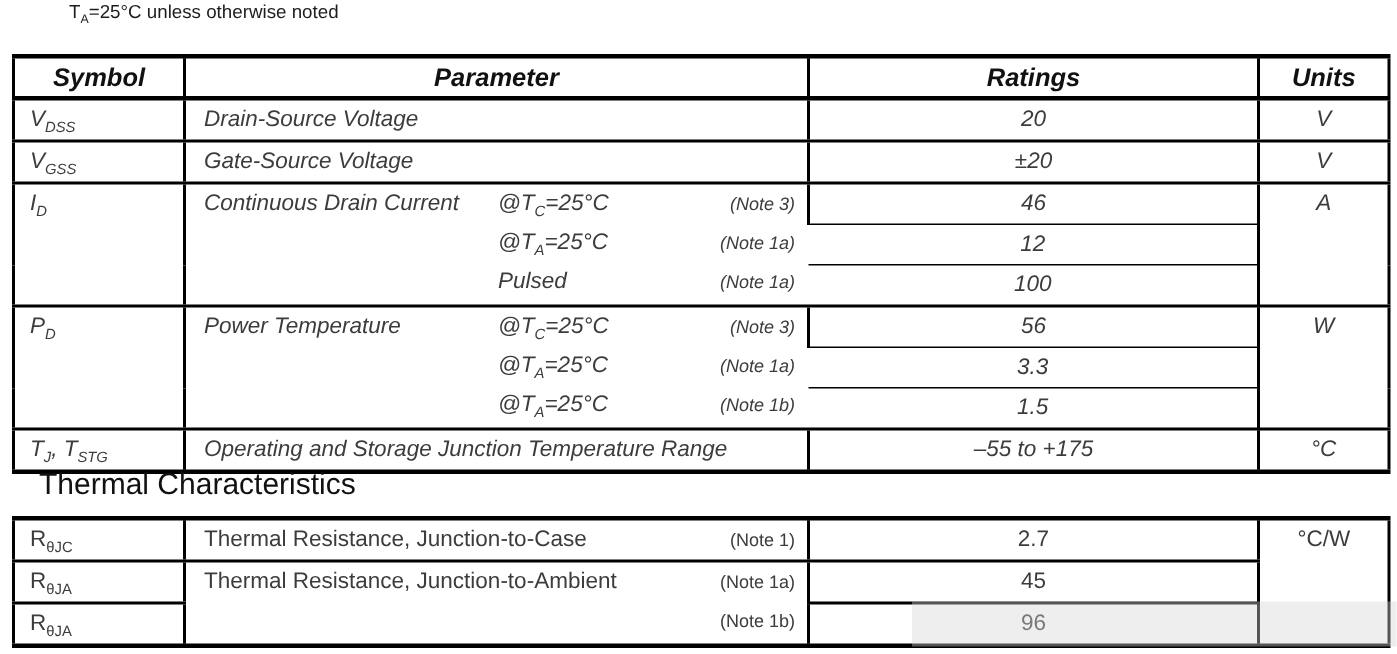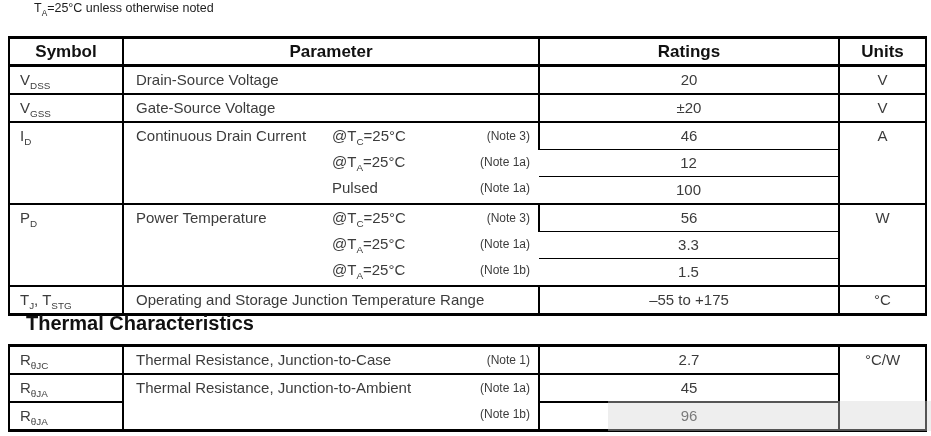--- a/index.html
+++ b/index.html
@@ -7,30 +7,30 @@
   body {
     font-family:"Liberation Sans", sans-serif;
     width:931px; height:436px; position:relative; overflow:hidden;
     color:#3c3c3c;
   }
   .page { position:absolute; inset:0; background:#fff; }
 
   
   .heading-row { position:absolute; left:26px; top:1px; display:flex; align-items:flex-end; }
   .h-title { font-size:21px; font-weight:bold; color:#111; letter-spacing:0.2px; white-space:nowrap; }
-  .h-sub { font-size:12.5px; color:#1d1d1d; margin-left:8px; padding-bottom:4px; white-space:nowrap; }
-  .h-thermal { position:absolute; left:26px; top:312px; font-size:20px; font-weight:bold; color:#111; white-space:nowrap; }
+  .h-sub { font-size:12.5px; color:#1d1d1d; margin-left:20px; padding-bottom:4px; white-space:nowrap; }
+  .h-thermal { position:absolute; left:26px; top:312px; font-size:20px; font-weight:normal; color:#111; white-space:nowrap; }
 
   
   table.dt {
     position:absolute; left:8px; border-collapse:collapse; table-layout:fixed;
     width:917px; background:#fff;
     border:2px solid #000; border-top-width:3px; border-bottom-width:3px;
   }
-  #amr-table { top:36px; }
+  #amr-table { top:36px;font-style:italic; }
   #thermal-table { top:344px; }
 
   .dt th, .dt td { border-left:2px solid #000; padding:0; overflow:hidden; }
   .dt th:first-child, .dt td:first-child { border-left:none; }
 
   .dt th {
     height:25px; font-size:17px; font-weight:bold; color:#111;
     text-align:center; border-bottom:3px solid #000; line-height:25px;
   }
   .dt td { height:26px; font-size:15px; line-height:26px; }

